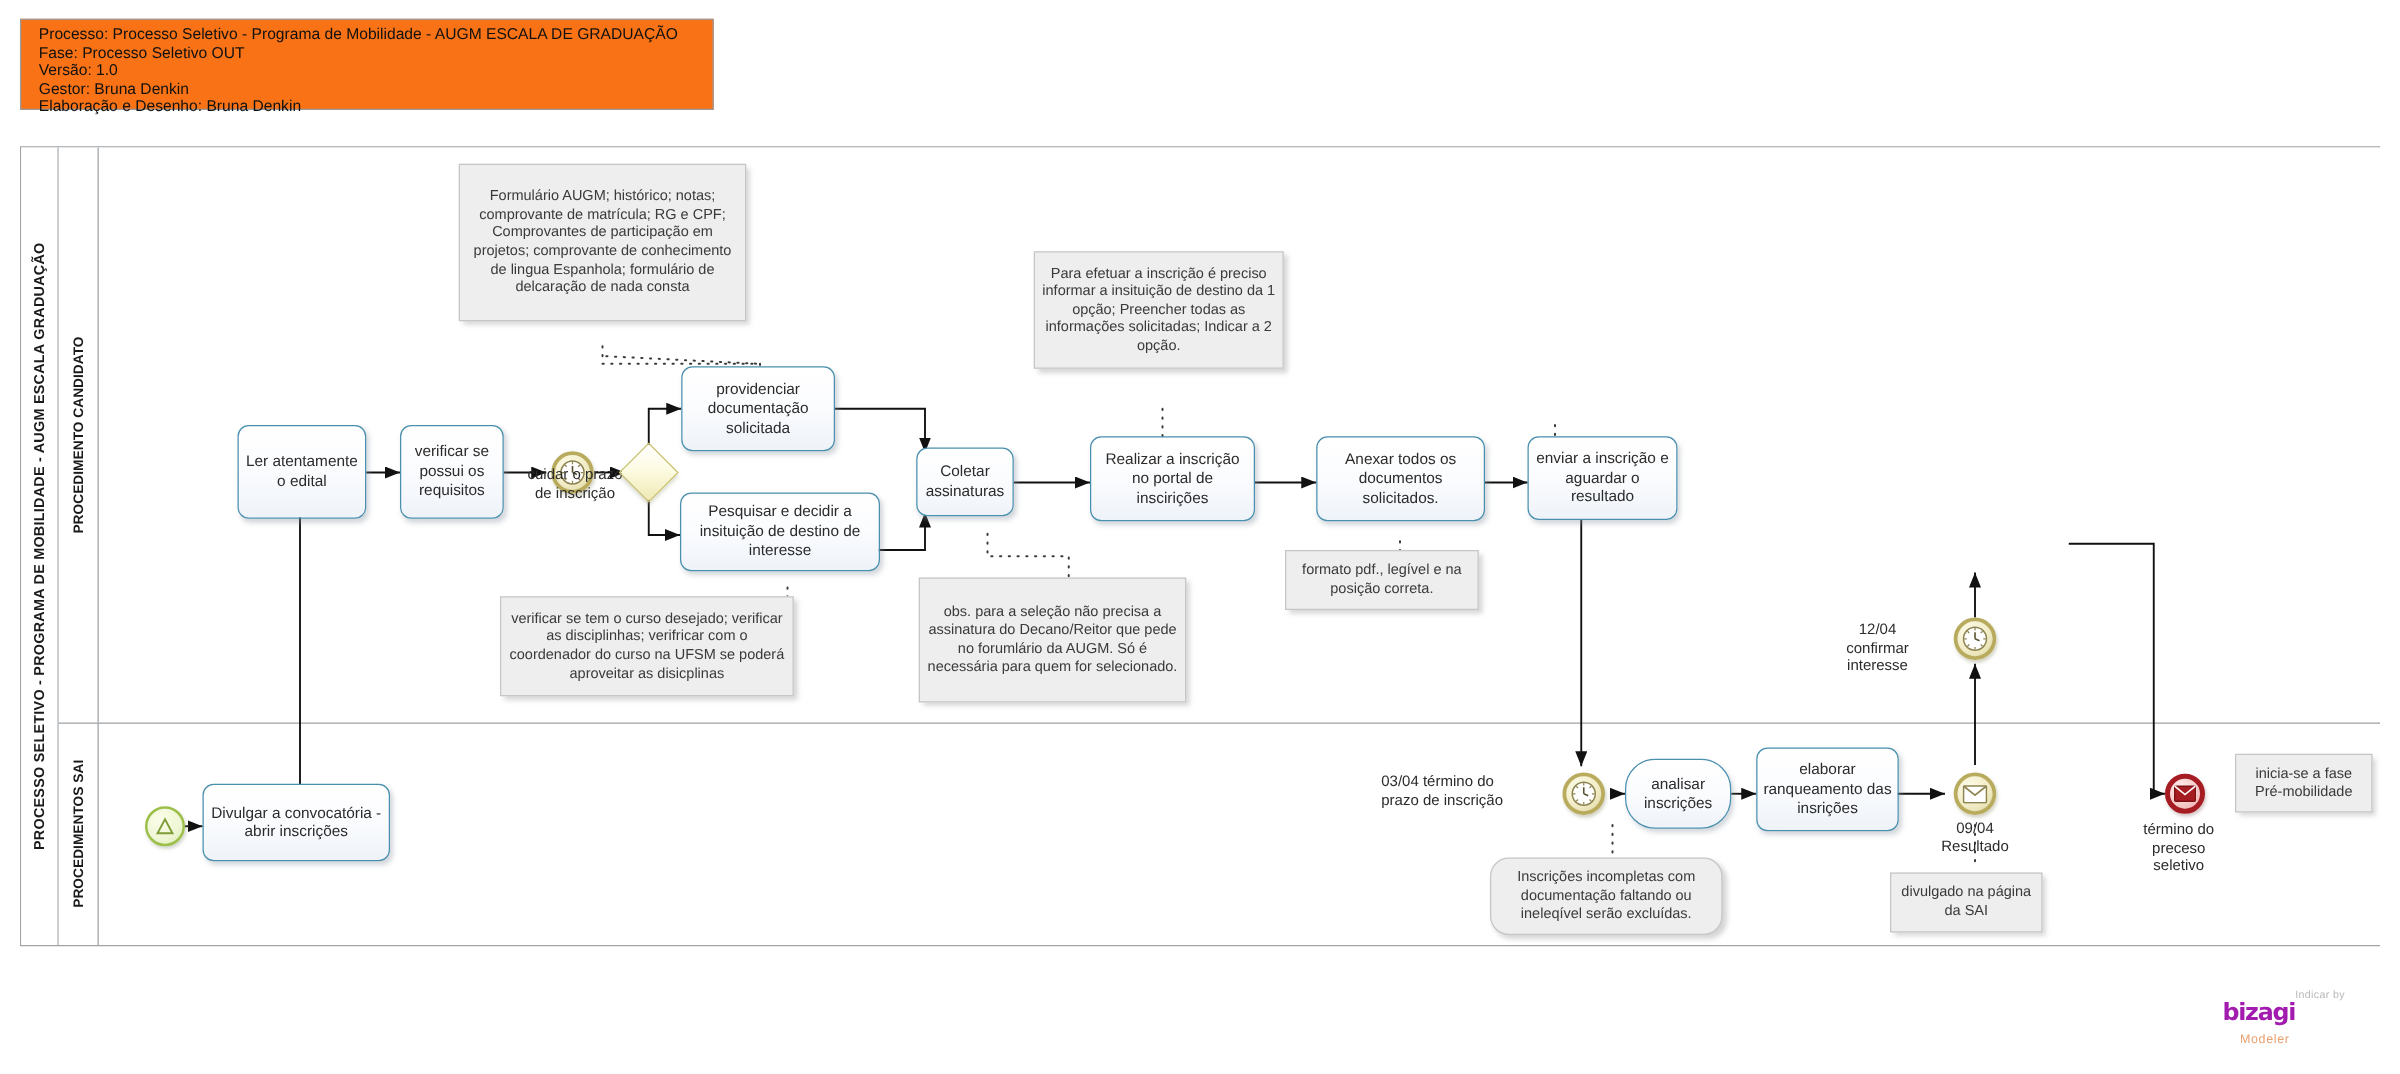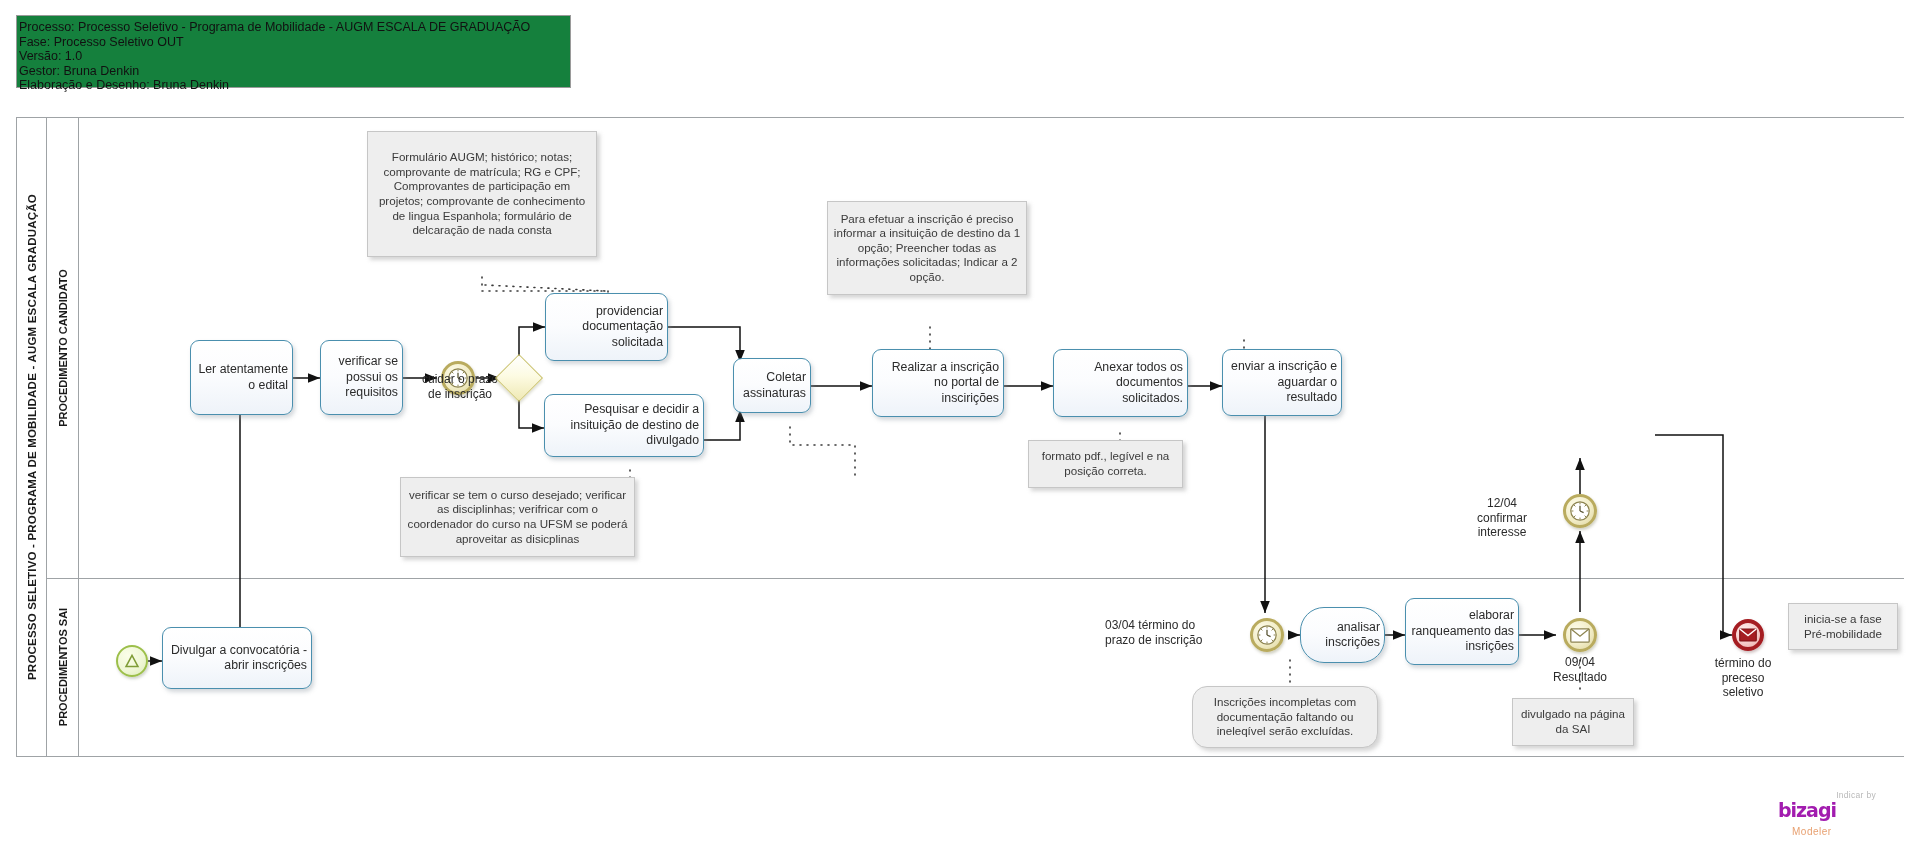--- a/index.html
+++ b/index.html
@@ -16,23 +16,23 @@
     overflow: hidden;
   }
   
   .info-box {
     position: absolute;
     left: 16px;
     top: 15px;
     width: 555px;
     height: 73px;
     border: 1px solid #9a9a9a;
-    background: #15803d;
-    box-sizing: border-box;
-    padding: 4px 6px 0 2px;
+    background: #f97316;
+    box-sizing: border-box;
+    padding: 4px 6px 0 14px;
   }
   .info-line {
     font-size: 12.5px;
     line-height: 14.6px;
     color: #111111;
     white-space: nowrap;
     font-family: "Liberation Sans", sans-serif;
   }
   
   .pool {
@@ -102,21 +102,21 @@
   .task {
     position: absolute;
     box-sizing: border-box;
     border: 1.6px solid #4a8fae;
     border-radius: 9px;
     background: linear-gradient(180deg, #ffffff 0%, #fbfcfe 48%, #eef3f9 100%);
     box-shadow: 2px 3px 4px rgba(140,150,160,0.38);
     display: flex;
     align-items: center;
     justify-content: center;
-    text-align: right;
+    text-align: center;
     color: #2b2b2b;
     font-size: 12.3px;
     line-height: 15.5px;
     padding: 18px 4px;
   }
   .task span { display: block; width: 100%; }
   
   .note {
     position: absolute;
     box-sizing: border-box;
@@ -342,21 +342,21 @@
   <div class="label" style="left:402px; top:372px; width:116px;text-align:center;">cuidar o prazo
 de inscrição</div>
 
   <div class="gateway" style="left:502px; top:361px;"></div>
 
   <div class="task" style="left:545px; top:293px; width:123px; height:68px;">
     <span>providenciar documentação solicitada</span>
   </div>
 
   <div class="task" style="left:544px; top:394px; width:160px; height:63px;">
-    <span>Pesquisar e decidir a insituição de destino de divulgado</span>
+    <span>Pesquisar e decidir a insituição de destino de interesse</span>
   </div>
 
   <div class="task" style="left:733px; top:358px; width:78px; height:55px;">
     <span>Coletar assinaturas</span>
   </div>
 
   <div class="task" style="left:872px; top:349px; width:132px; height:68px;">
     <span>Realizar a inscrição no portal de inscirições</span>
   </div>
 
@@ -396,20 +396,23 @@
 
   <div class="note" style="left:827px; top:201px; width:200px; height:94px;">
     <span>Para efetuar a inscrição é preciso informar a insituição de destino da 1 opção; Preencher todas as informações solicitadas; Indicar a 2 opção.</span>
   </div>
 
 
   <div class="note" style="left:400px; top:477px; width:235px; height:80px;">
     <span>verificar se tem o curso desejado; verificar as disciplinhas; verifricar com o coordenador do curso na UFSM se poderá aproveitar as disicplinas</span>
   </div>
 
+  <div class="note" style="left:735px; top:462px; width:214px; height:100px;">
+    <span>obs. para a seleção não precisa a assinatura do Decano/Reitor que pede no forumlário da AUGM. Só é necessária para quem for selecionado.</span>
+  </div>
 
   <div class="note" style="left:1028px; top:440px; width:155px; height:48px;">
     <span>formato pdf., legível e na posição correta.</span>
   </div>
 
   <div class="event ev-start" style="left:116px; top:645px;">
     <svg width="18" height="18" viewBox="0 0 18 18">
       <path d="M9,3.4 L15,14.6 L3,14.6 Z" fill="none" stroke="#7f9c37" stroke-width="1.5"></path>
     </svg>
   </div>

